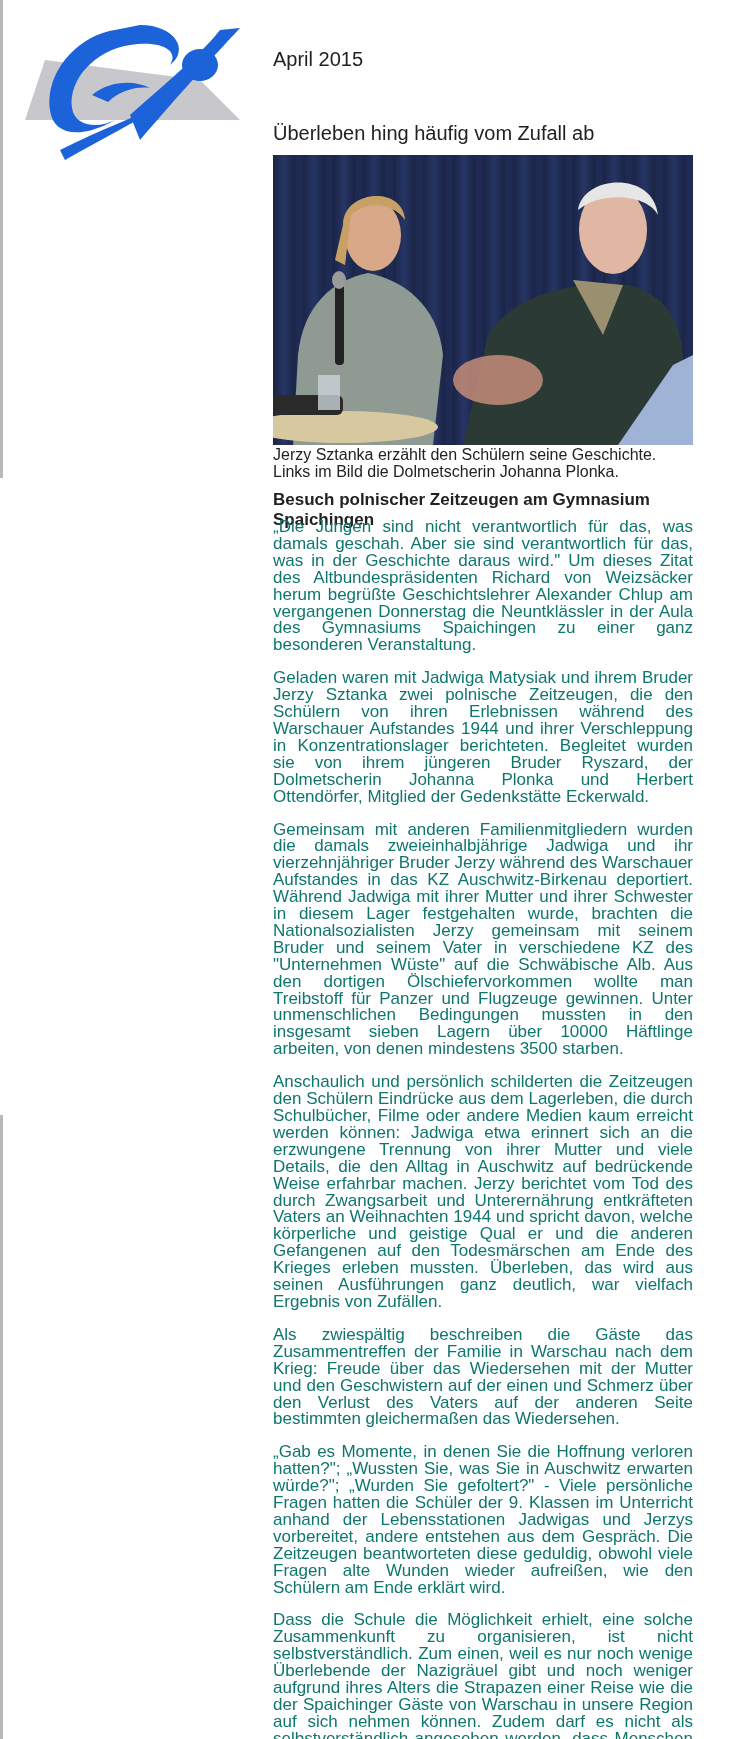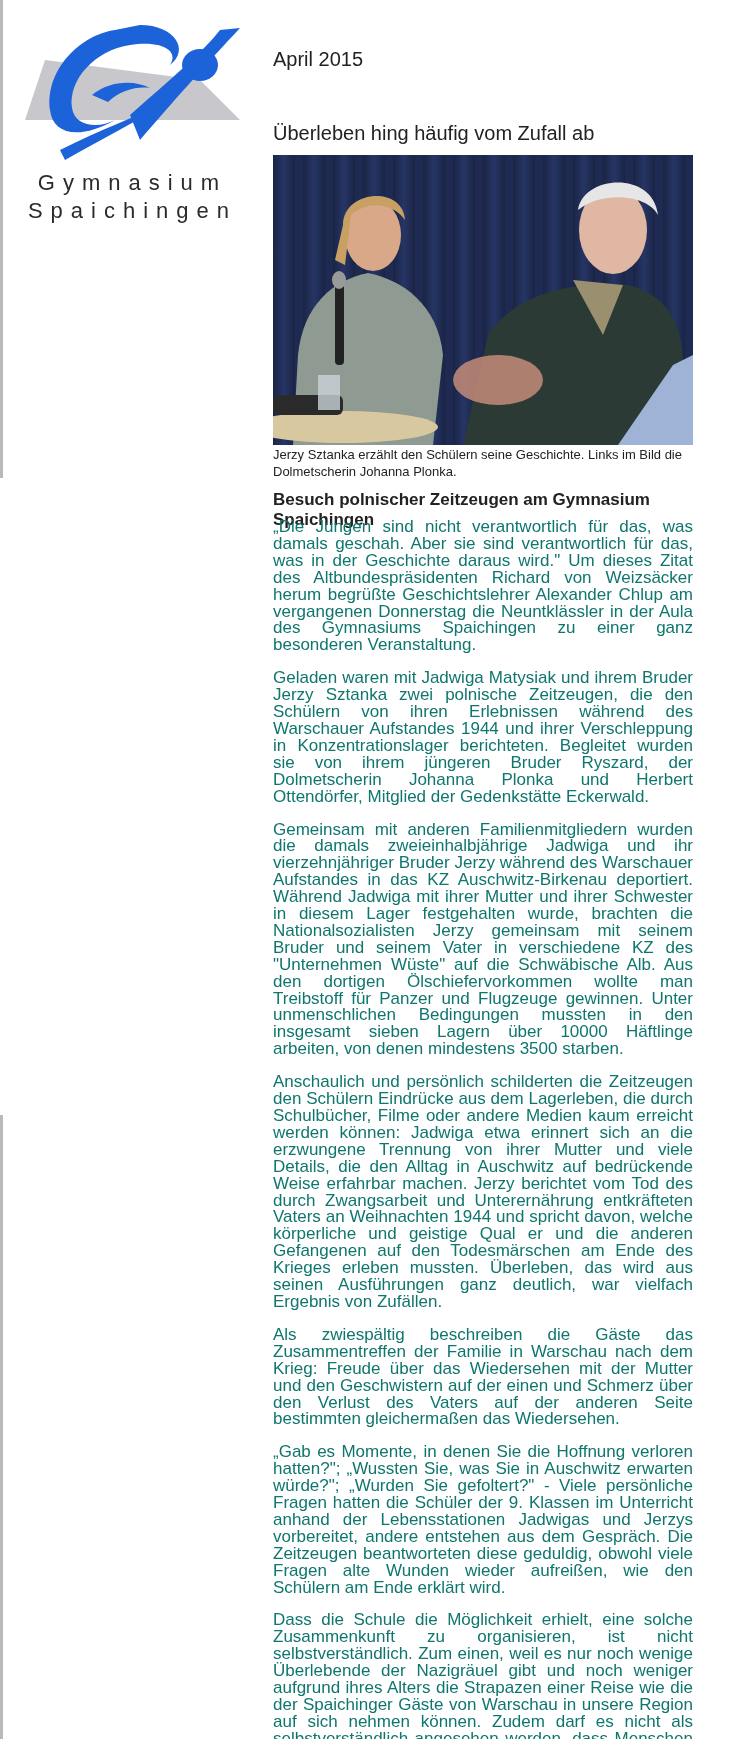--- a/index.html
+++ b/index.html
@@ -11,43 +11,41 @@
     .logo { position:absolute; left:20px; top:10px; width:225px; height:215px; }
     .logo svg { position:absolute; left:0; top:0; }
     .logo-text { position:absolute; left:0; width:225px; text-align:center;
                  font-size:22px; letter-spacing:8px; color:#2b2b2b; }
     .logo-line1 { top:160px; }
     .logo-line2 { top:188px; }
     .main { position:absolute; left:273px; top:0; width:420px; }
     .month { position:absolute; top:48px; left:0; font-size:20px; font-weight:normal; color:#222; }
     .headline { position:absolute; top:122px; left:0; font-size:20px; color:#222; white-space:nowrap; }
     .photo { position:absolute; top:155px; left:0; width:420px; height:290px; overflow:hidden; background:#1b2442; }
-    .caption { position:absolute; top:446px; left:0; width:420px; font-size:13px; line-height:17px; color:#222; }
+    .caption { position:absolute; top:446px; left:0; width:420px; font-size:16px; line-height:17px; color:#222; }
     .subhead { position:absolute; top:490px; left:0; font-size:17px; font-weight:bold; color:#222; }
     .body-text { position:absolute; top:519px; left:0; width:420px; }
     .body-text p { margin:0 0 16px 0; font-size:17px; line-height:16.9px; text-align:justify; color:#0f766e; }
     .signature { font-style:italic; }
   </style>
 </head>
 <body>
 
 <div class="edge-bar edge-top"></div>
 <div class="edge-bar edge-bottom"></div>
 
 <div class="logo">
   <svg width="225" height="155" viewBox="0 0 225 155">
     <polygon points="25,50 180,70 220,110 5,110" fill="#c8c8cc"></polygon>
     <path d="M95,20 C60,25 25,60 30,100 C33,125 60,130 95,110 C80,118 55,118 52,98 C48,70 75,40 110,35 C140,30 160,40 150,55 C170,40 155,15 120,15 Z" fill="#1c62d8"></path>
     <path d="M72,85 C90,70 115,70 130,78 C118,76 100,80 88,92 Z" fill="#1c62d8"></path>
     <path d="M110,105 C150,70 185,40 200,20 L220,18 C190,50 150,95 120,130 Z" fill="#1c62d8"></path>
     <ellipse cx="180" cy="55" rx="18" ry="16" fill="#1c62d8"></ellipse>
     <path d="M40,140 C80,120 120,105 150,90 C120,110 80,130 45,150 Z" fill="#1c62d8"></path>
   </svg>
-  <div class="logo-text logo-line1">Gymnasium</div>
-  <div class="logo-text logo-line2">Spaichingen</div>
 </div>
 
 <div class="main">
   <div class="month">April 2015</div>
   <div class="headline">Überleben hing häufig vom Zufall ab</div>
 
   <div class="photo">
     <svg width="420" height="290" viewBox="0 0 420 290">
       <defs>
         <linearGradient id="curtain" x1="0" x2="1" y1="0" y2="0">

